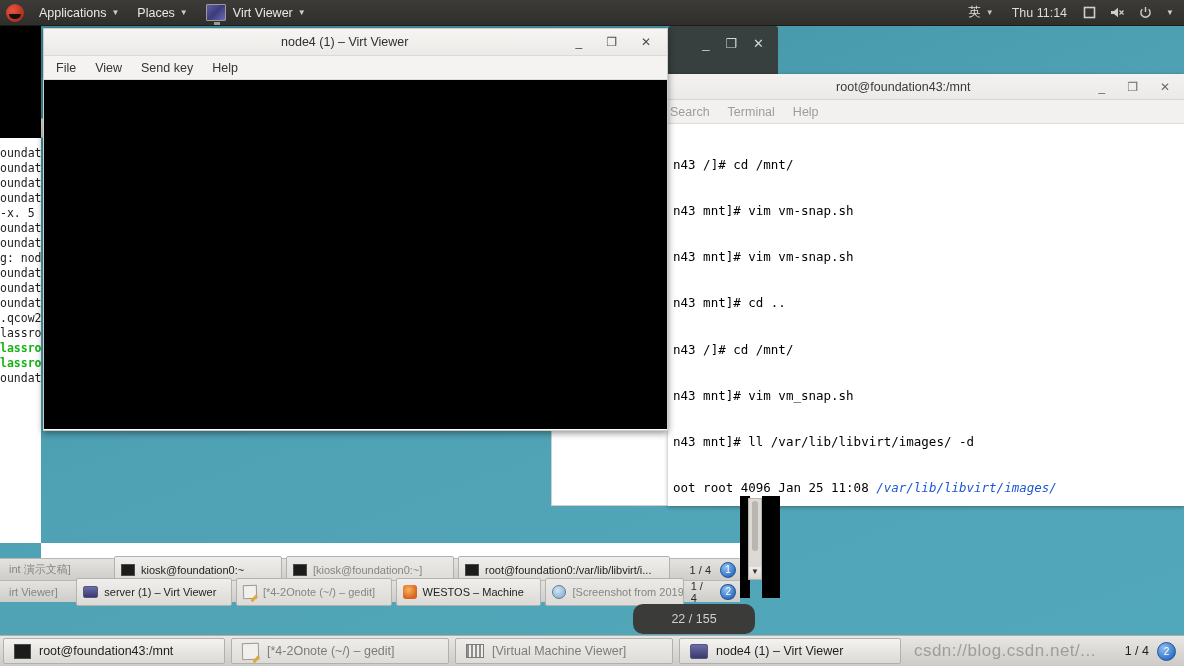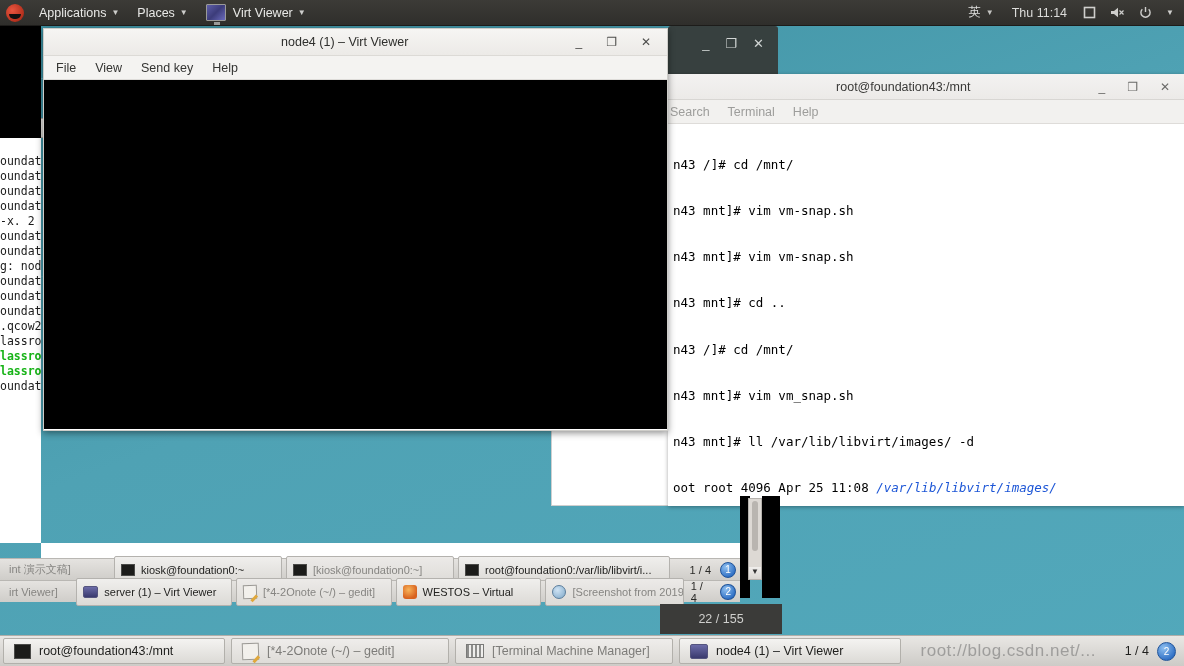--- a/index.html
+++ b/index.html
@@ -89,21 +89,21 @@
     padding-left:5px; gap:4px; z-index:23;
   }
   .places-btn .caret{font-size:7px;}
 
   
   .left-term {
     position:absolute; left:0; top:138px; width:41px; height:405px;
     background:#ffffff; color:#1a1a1a;
     font-family:"DejaVu Sans Mono", monospace; font-size:11.5px;
     line-height:15px; overflow:hidden; z-index:20;
-    padding-top:16px;
+    padding-top:8px;
   }
   .left-term div { white-space: pre; padding-left: 0; }
   .left-term .g { color: #17b317; font-weight: bold; }
 
   
   .behind-win {
     position:absolute; left:668px; top:26px; width:110px; height:60px;
     background:#37403f; z-index:24;
     border-radius:3px 3px 0 0;
     display:flex; align-items:flex-start; justify-content:flex-end;
@@ -229,23 +229,23 @@
   
   .inner-scrollbar{
     position:absolute; left:748px; top:498px; width:14px; height:82px; z-index:44;
     background:#ddd9d4; border:1px solid #b6b2ad;
   }
   .inner-scrollbar .thumb{position:absolute;left:3px;top:2px;width:6px;height:50px;background:#b9b5b0;border-radius:3px;}
   .inner-scrollbar .arrow{position:absolute;left:0;bottom:0;width:12px;height:12px;background:linear-gradient(#f0eeec,#d9d6d2);font-size:8px;text-align:center;color:#333;}
 
   
   .page-counter {
-    position:absolute; left:660px; top:604px; width:122px; height:30px;
+    position:absolute; left:633px; top:604px; width:122px; height:30px;
     background:#3b3b39; color:#cfcfcd; z-index:46;
-    display:flex;align-items:center;justify-content:center; font-size:12.5px;
+    display:flex;align-items:center;justify-content:center; font-size:12.5px;border-radius:10px;
   }
 
   
   .bottom-bar {
     position:absolute; left:0; bottom:0; width:1184px; height:31px;
     background:linear-gradient(#e9e7e4,#cdcbc7);
     border-top:1px solid #b0aea9;
     display:flex; align-items:center; z-index:70;
     font-size:12.5px; color:#1f1f1d;
   }
@@ -347,21 +347,21 @@
   <div class="places-btn">
     <span>Places</span>
     <span class="caret">▼</span>
   </div>
 
   <div class="left-term">
     <div>oundat</div>
     <div>oundat:</div>
     <div>oundat:</div>
     <div>oundat:</div>
-    <div>-x. 2</div>
+    <div>-x. 5</div>
     <div>oundat:</div>
     <div>oundat:</div>
     <div>g: nod</div>
     <div>oundat:</div>
     <div>oundat:</div>
     <div>oundat:</div>
     <div>.qcow2</div>
     <div>lassro</div>
     <div class="g">lassro</div>
     <div class="g">lassro</div>
@@ -394,21 +394,21 @@
       <span>Help</span>
     </div>
     <div class="term-body">
       <div class="line">n43 /]# cd /mnt/</div>
       <div class="line">n43 mnt]# vim vm-snap.sh</div>
       <div class="line">n43 mnt]# vim vm-snap.sh</div>
       <div class="line">n43 mnt]# cd ..</div>
       <div class="line">n43 /]# cd /mnt/</div>
       <div class="line">n43 mnt]# vim vm_snap.sh</div>
       <div class="line">n43 mnt]# ll /var/lib/libvirt/images/ -d</div>
-      <div class="line"><span>oot root 4096 Apr 25 11:08 </span><span class="blue">/var/lib/libvirt/images/</span></div>
+      <div class="line"><span>oot root 4096 Jan 25 11:08 </span><span class="blue">/var/lib/libvirt/images/</span></div>
       
       
       
       
     </div>
   </div>
 
   <div class="vv-win">
     <div class="vv-title">
       <span class="t">node4 (1) – Virt Viewer</span>
@@ -454,21 +454,21 @@
     <div class="tb-item" style="width:160px">
       <span class="icon-mon"></span>
       <span>server (1) – Virt Viewer</span>
     </div>
     <div class="tb-item dim" style="width:160px">
       <span class="icon-gedit"></span>
       <span>[*4-2Onote (~/) – gedit]</span>
     </div>
     <div class="tb-item" style="width:150px">
       <span class="icon-vnc"></span>
-      <span>WESTOS – Virtual</span>
+      <span>WESTOS – Machine</span>
     </div>
     <div class="tb-item dim" style="width:142px">
       <span class="icon-shot"></span>
       <span>[Screenshot from 2019-04-20 ...</span>
     </div>
     <span class="tb-count">1 / 4</span>
     <span class="pager">2</span>
   </div>
 
   <div class="inner-scrollbar">
@@ -484,27 +484,27 @@
     <div class="bb-item" style="width:222px">
       <span class="icon-box" style="width:17px;height:15px"></span>
       <span>root@foundation43:/mnt</span>
     </div>
     <div class="bb-item dim" style="width:218px">
       <span class="icon-gedit" style="width:17px;height:17px"></span>
       <span>[*4-2Onote (~/) – gedit]</span>
     </div>
     <div class="bb-item dim" style="width:218px">
       <span class="icon-vmm" style="width:18px;height:14px"></span>
-      <span>[Terminal Machine Manager]</span>
+      <span>[Virtual Machine Viewer]</span>
     </div>
     <div class="bb-item" style="width:222px">
       <span class="icon-mon" style="width:18px;height:15px"></span>
       <span>node4 (1) – Virt Viewer</span>
     </div>
     <div class="bb-right">
       <span>1 / 4</span>
       <span class="bb-pager">2</span>
     </div>
   </div>
 
-  <div class="watermark">root://blog.csdn.net/...</div>
+  <div class="watermark">csdn://blog.csdn.net/...</div>
 
 </div>
 
 </body></html>

